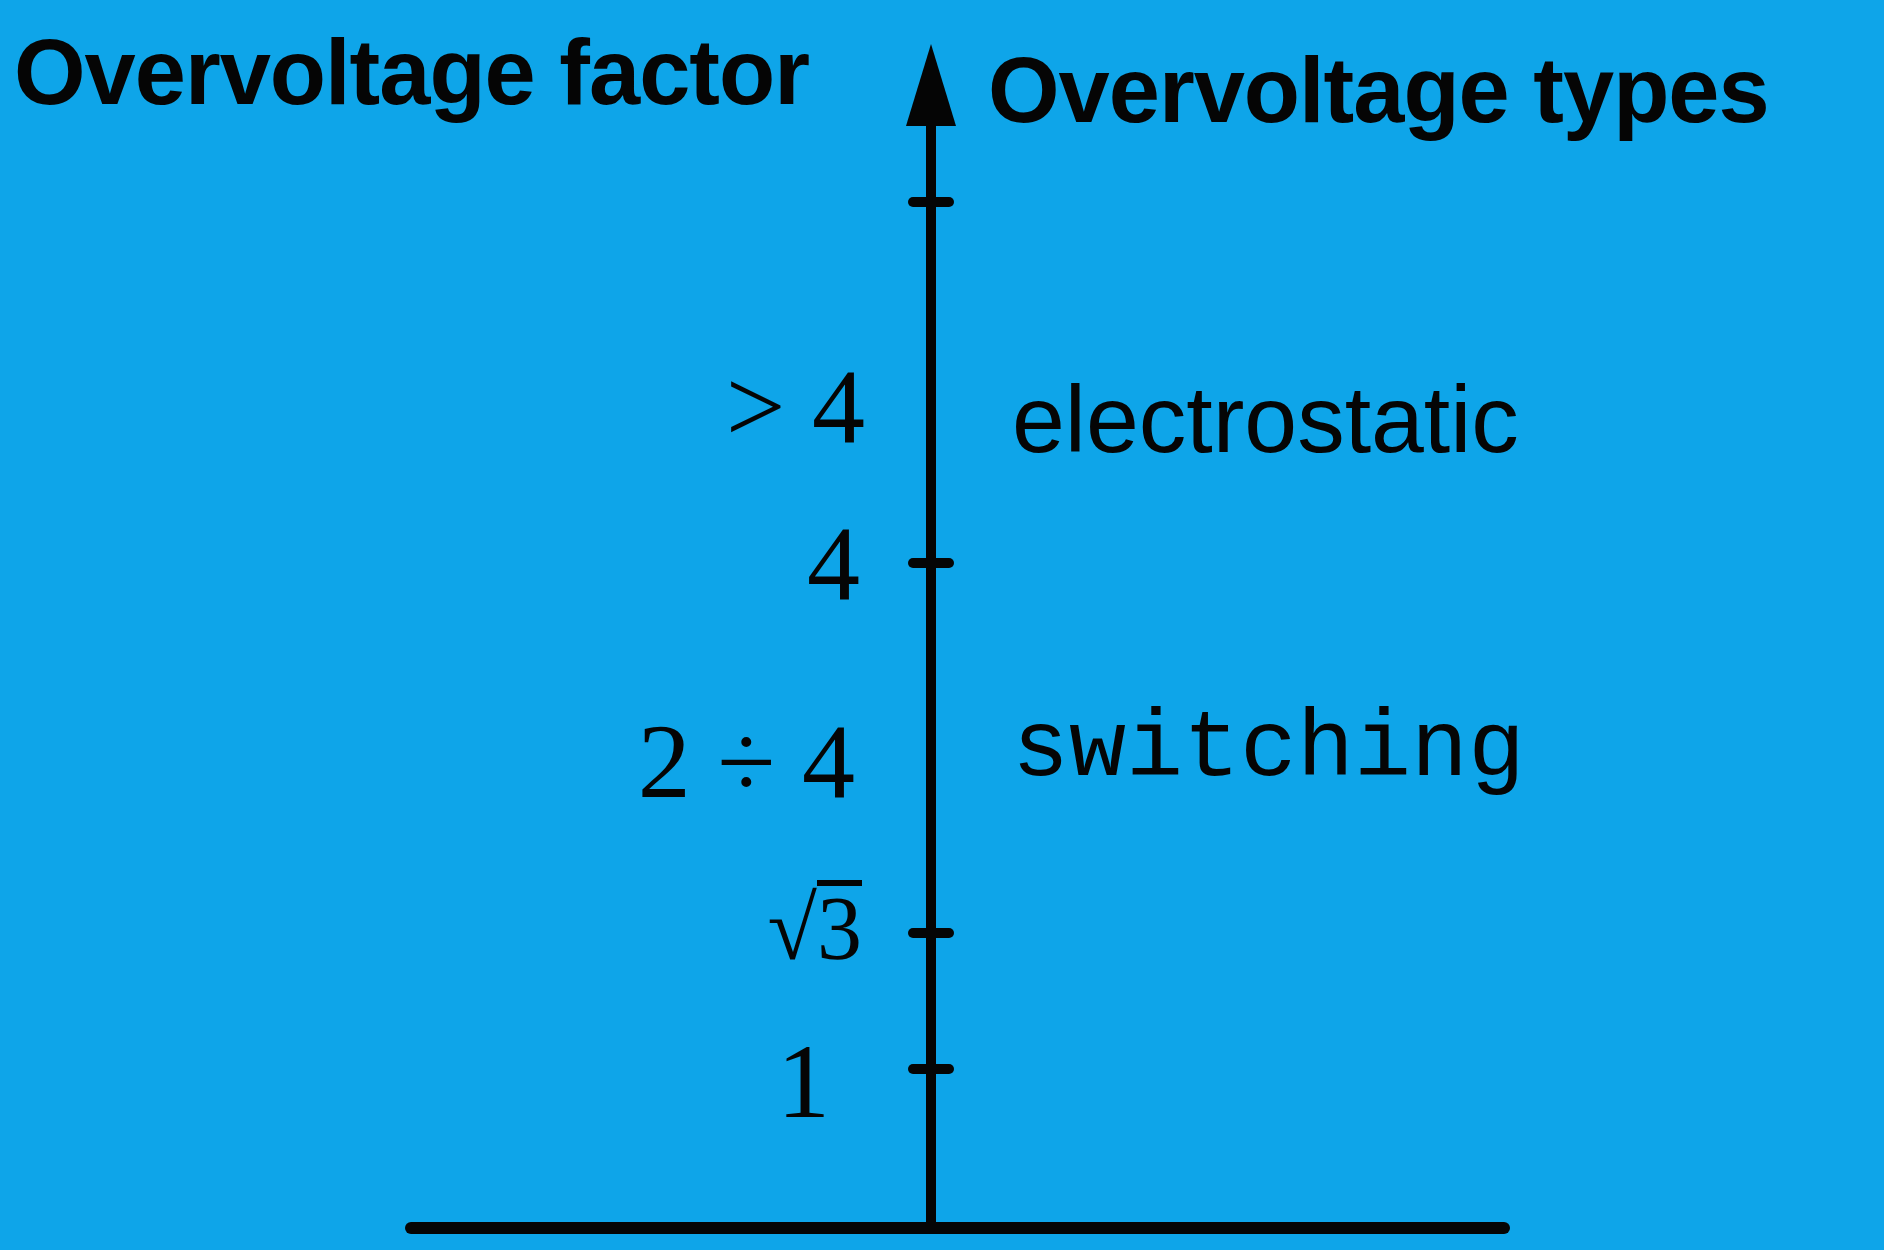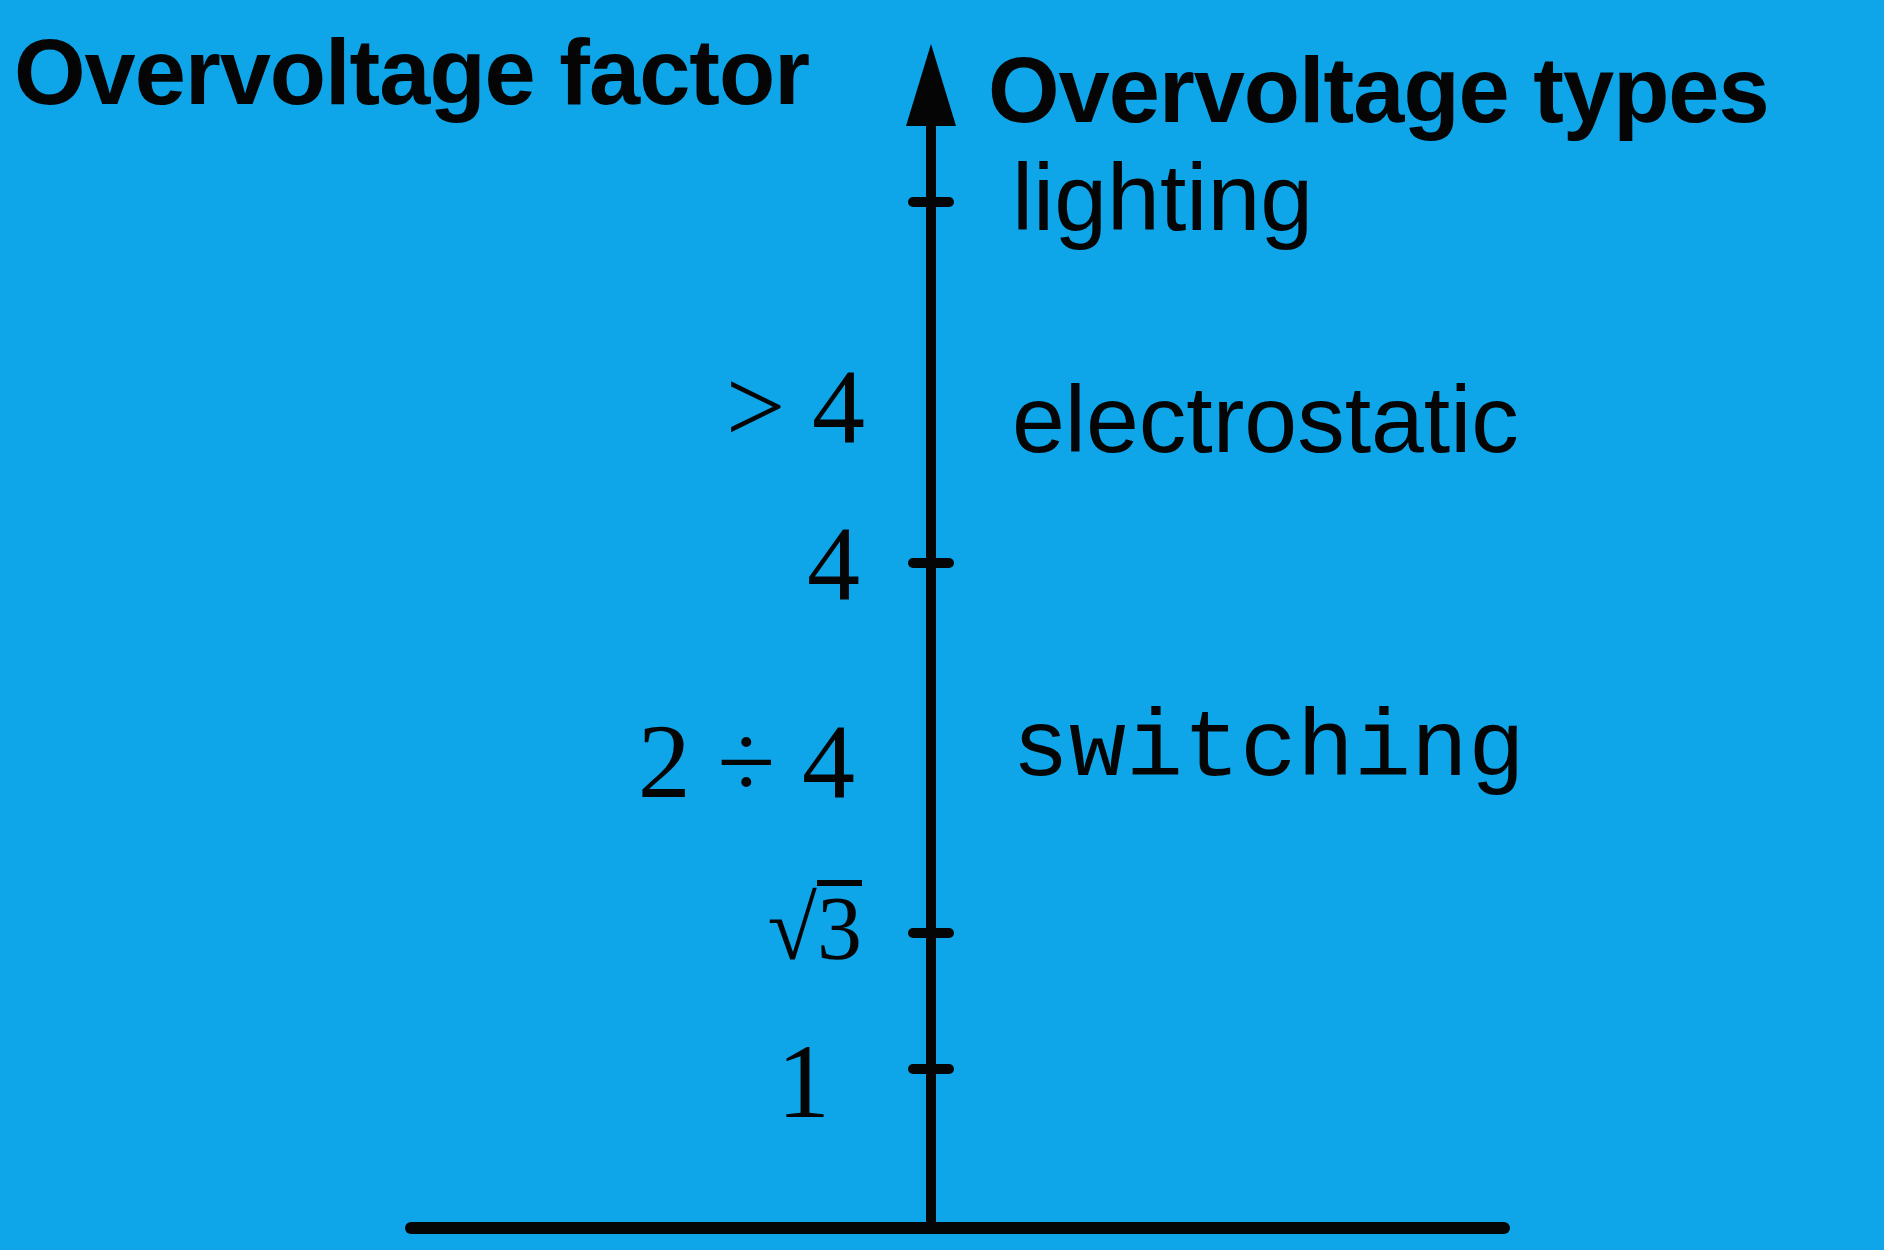--- a/index.html
+++ b/index.html
@@ -129,20 +129,19 @@
   <div class="factor" id="factor-gt4">&gt; 4</div>
 
   <div class="factor" id="factor-4">4</div>
 
   <div class="factor" id="factor-2div4">2 ÷ 4</div>
 
   <div class="factor" id="factor-sqrt3"><span>√</span><span class="radicand">3</span></div>
 
   <div class="factor" id="factor-1">1</div>
 
-  <div class="type-label" id="type-lighting">lighting</div>
 
   <div class="type-label" id="type-electrostatic">electrostatic</div>
 
   <div class="type-label" id="type-switching">switching</div>
 
 
 </div>
 
 </body></html>

